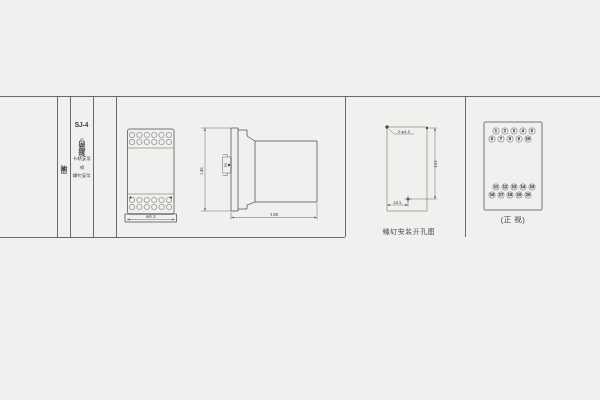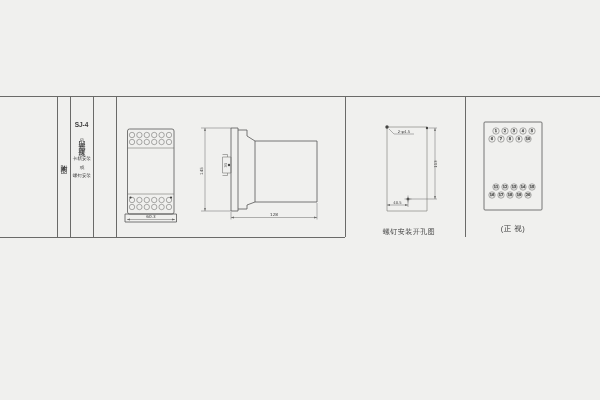--- a/index.html
+++ b/index.html
@@ -213,15 +213,15 @@
       <text class="term-num" x="33" y="70.3" text-anchor="middle">13</text>
       <text class="term-num" x="42" y="70.3" text-anchor="middle">14</text>
       <text class="term-num" x="51" y="70.3" text-anchor="middle">15</text>
       <text class="term-num" x="11" y="78.3" text-anchor="middle">16</text>
       <text class="term-num" x="20" y="78.3" text-anchor="middle">17</text>
       <text class="term-num" x="29" y="78.3" text-anchor="middle">18</text>
       <text class="term-num" x="38" y="78.3" text-anchor="middle">19</text>
       <text class="term-num" x="47" y="78.3" text-anchor="middle">20</text>
     </g>
   </svg>
-  <div class="caption" style="left:481px;top:224px;width:64px;font-size:7.5px;">(正 视)</div>
+  <div class="caption" style="left:481px;top:215px;width:64px;font-size:7.5px;">(正 视)</div>
 
 </div>
 
 </body></html>

